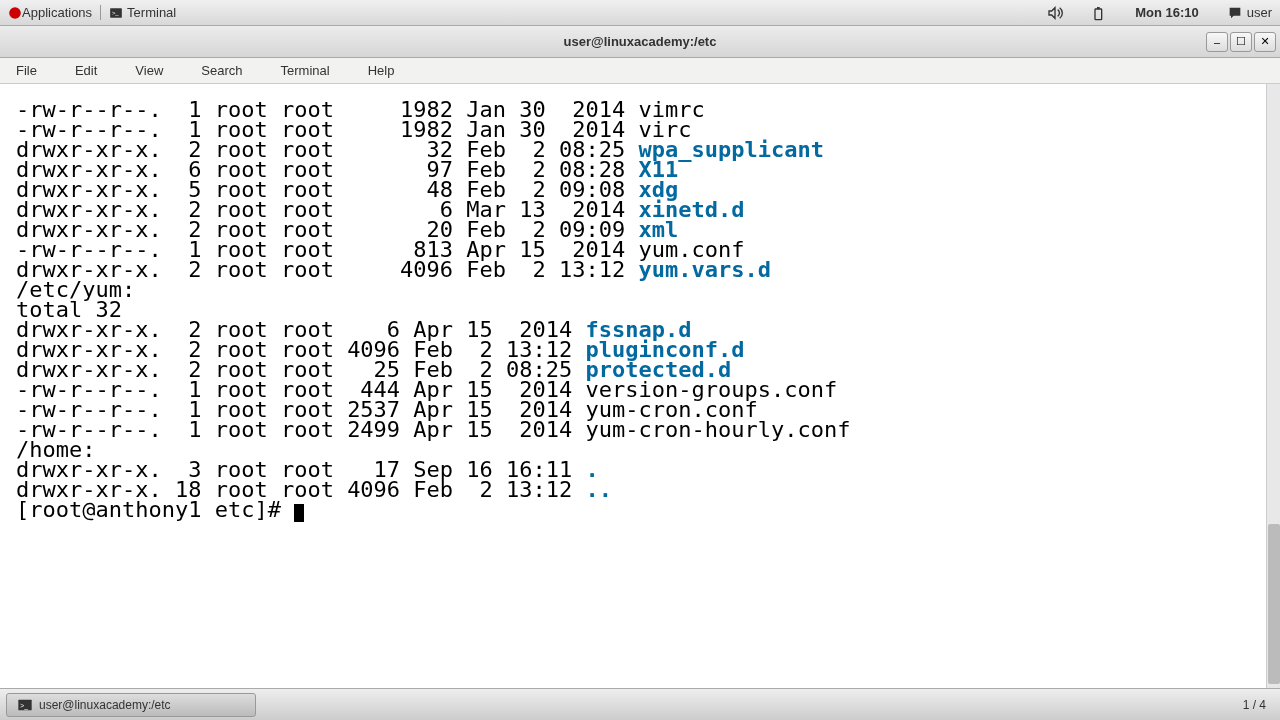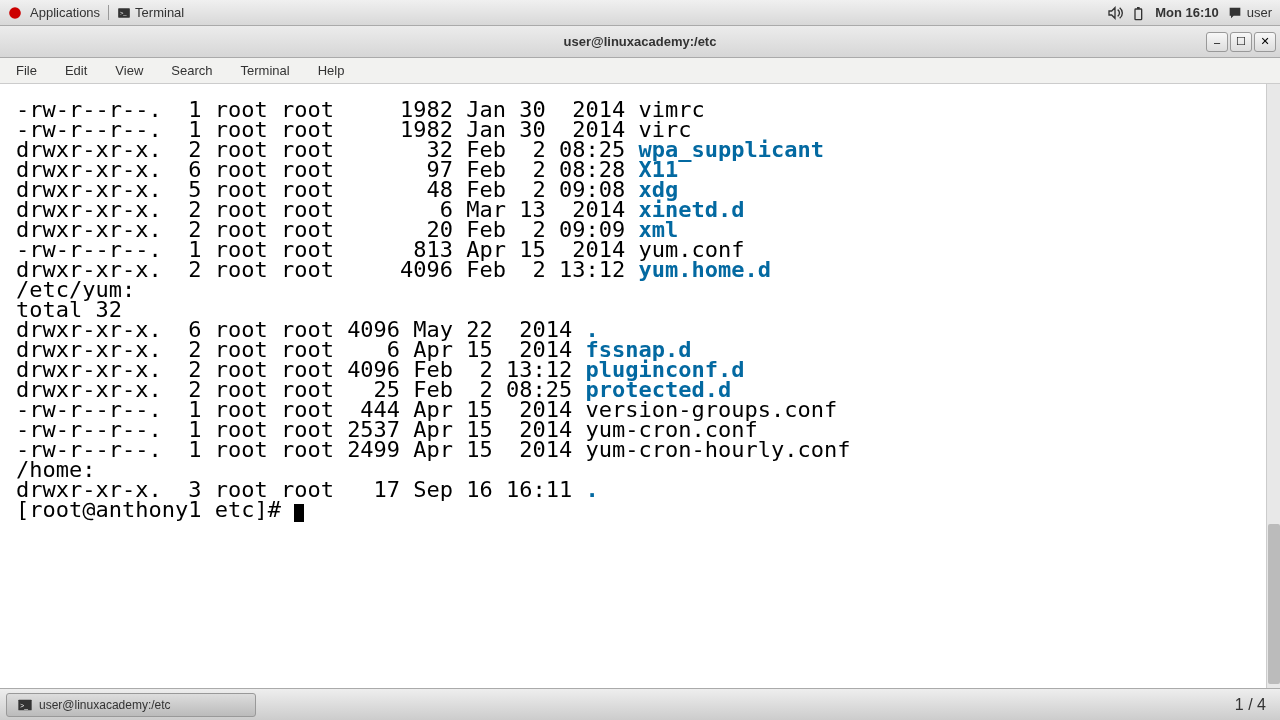--- a/index.html
+++ b/index.html
@@ -17,33 +17,33 @@
   border-bottom: 1px solid #aaa;
   display: flex;
   align-items: center;
   font-size: 13px;
   color: #333;
 }
 .top-panel .apps {
   display: flex;
   align-items: center;
   padding: 0 8px;
-  gap: 8px;
+  gap: 0;
 }
 .top-panel .apps svg { width: 14px; height: 14px; }
 .top-panel .terminal-tab {
   display: flex;
   align-items: center;
   padding: 0 8px;
   gap: 4px;
   border-left: 1px solid #999;
 }
 .top-panel .terminal-tab svg { width: 14px; height: 14px; }
 .top-panel .spacer { flex: 1; }
-.top-panel .tray { display: flex; align-items: center; gap: 8px; padding: 0 8px; }
+.top-panel .tray { display: flex; align-items: center; gap: 28px; padding: 0 8px; }
 .top-panel .tray svg { width: 16px; height: 16px; fill: #333; }
 .top-panel .datetime { font-weight: bold; }
 .top-panel .user-tray { display: flex; align-items: center; gap: 4px; }
 
 .window-title {
   height: 32px;
   background: linear-gradient(#ececec, #d6d6d6);
   border-bottom: 1px solid #aaa;
   display: flex;
   align-items: center;
@@ -74,21 +74,21 @@
 
 .menubar {
   height: 26px;
   background: #f2f2f0;
   border-bottom: 1px solid #ccc;
   display: flex;
   align-items: center;
   padding: 0 6px;
   font-size: 13px;
   color: #333;
-  gap: 8px;
+  gap: 18px;
 }
 .menubar span { padding: 2px 10px; cursor: pointer; }
 
 .terminal {
   background: #fff;
   font-family: "DejaVu Sans Mono", "Liberation Mono", monospace;
   font-size: 22px;
   line-height: 20px;
   padding: 16px;
   height: 704px;
@@ -143,21 +143,21 @@
   display: flex;
   align-items: center;
   gap: 6px;
   background: linear-gradient(#ddd,#bbb);
   border: 1px solid #999;
   border-radius: 3px;
   padding: 3px 10px;
   width: 250px;
 }
 .taskbar-item svg { width: 16px; height: 16px; }
-.workspace-indicator { margin-left: auto; font-size: 16px; color: #333; padding: 0 8px; }
+.workspace-indicator { margin-left: auto; font-size: 12px; color: #333; padding: 0 8px; }
 </style>
 </head>
 <body>
 
 <div class="top-panel">
   <div class="apps">
     <svg viewBox="0 0 24 24">
         <circle cx="12" cy="12" r="10" fill="#cc0000"></circle>
       </svg>
     <span>Applications</span>
@@ -208,34 +208,34 @@
 
 <div class="terminal" id="terminal">
     <div class="line"><span>-rw-r--r--.  1 root root     1982 Jan 30  2014 </span><span>vimrc</span></div>
     <div class="line"><span>-rw-r--r--.  1 root root     1982 Jan 30  2014 </span><span>virc</span></div>
     <div class="line"><span>drwxr-xr-x.  2 root root       32 Feb  2 08:25 </span><span class="dir">wpa_supplicant</span></div>
     <div class="line"><span>drwxr-xr-x.  6 root root       97 Feb  2 08:28 </span><span class="dir">X11</span></div>
     <div class="line"><span>drwxr-xr-x.  5 root root       48 Feb  2 09:08 </span><span class="dir">xdg</span></div>
     <div class="line"><span>drwxr-xr-x.  2 root root        6 Mar 13  2014 </span><span class="dir">xinetd.d</span></div>
     <div class="line"><span>drwxr-xr-x.  2 root root       20 Feb  2 09:09 </span><span class="dir">xml</span></div>
     <div class="line"><span>-rw-r--r--.  1 root root      813 Apr 15  2014 </span><span>yum.conf</span></div>
-    <div class="line"><span>drwxr-xr-x.  2 root root     4096 Feb  2 13:12 </span><span class="dir">yum.home.d</span></div>
+    <div class="line"><span>drwxr-xr-x.  2 root root     4096 Feb  2 13:12 </span><span class="dir">yum.vars.d</span></div>
     <div class="line"></div>
     <div class="line">/etc/yum:</div>
     <div class="line">total 32</div>
-    <div class="line"><span>drwxr-xr-x.  6 root root 4096 May 22  2014 </span><span class="dir">.</span></div>
     <div class="line"><span>drwxr-xr-x.  2 root root    6 Apr 15  2014 </span><span class="dir">fssnap.d</span></div>
     <div class="line"><span>drwxr-xr-x.  2 root root 4096 Feb  2 13:12 </span><span class="dir">pluginconf.d</span></div>
     <div class="line"><span>drwxr-xr-x.  2 root root   25 Feb  2 08:25 </span><span class="dir">protected.d</span></div>
     <div class="line"><span>-rw-r--r--.  1 root root  444 Apr 15  2014 </span><span>version-groups.conf</span></div>
     <div class="line"><span>-rw-r--r--.  1 root root 2537 Apr 15  2014 </span><span>yum-cron.conf</span></div>
     <div class="line"><span>-rw-r--r--.  1 root root 2499 Apr 15  2014 </span><span>yum-cron-hourly.conf</span></div>
     <div class="line"></div>
     <div class="line">/home:</div>
     <div class="line"><span>drwxr-xr-x.  3 root root   17 Sep 16 16:11 </span><span class="dir">.</span></div>
+    <div class="line"><span>drwxr-xr-x. 18 root root 4096 Feb  2 13:12 </span><span class="dir">..</span></div>
     <div class="line"><span>[root@anthony1 etc]# </span><span class="cursor"></span></div>
   </div>
 
 <div class="scrollbar">
   <div class="scrollbar-thumb"></div>
 </div>
 
 <div class="bottom-panel">
   <div class="taskbar-item">
     <svg viewBox="0 0 24 24">

